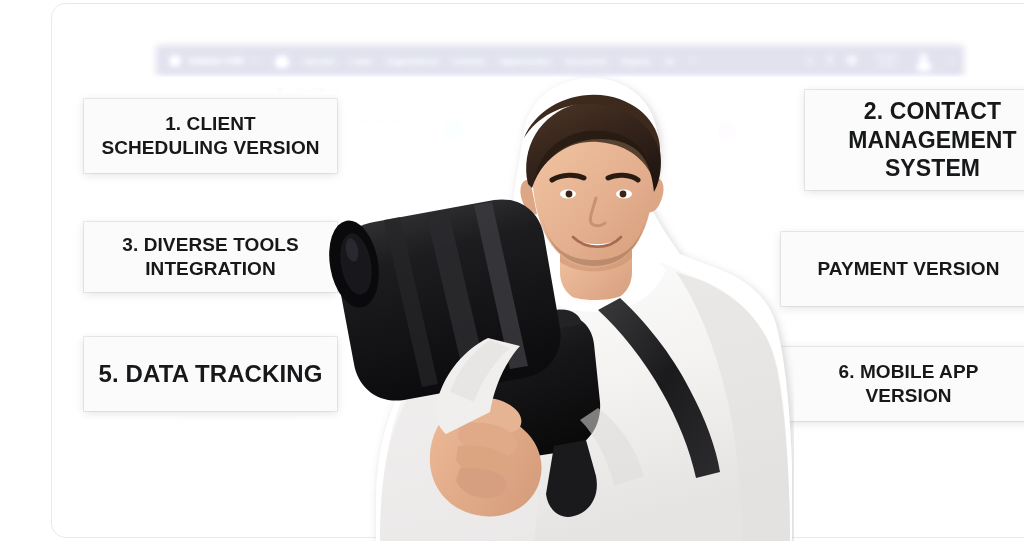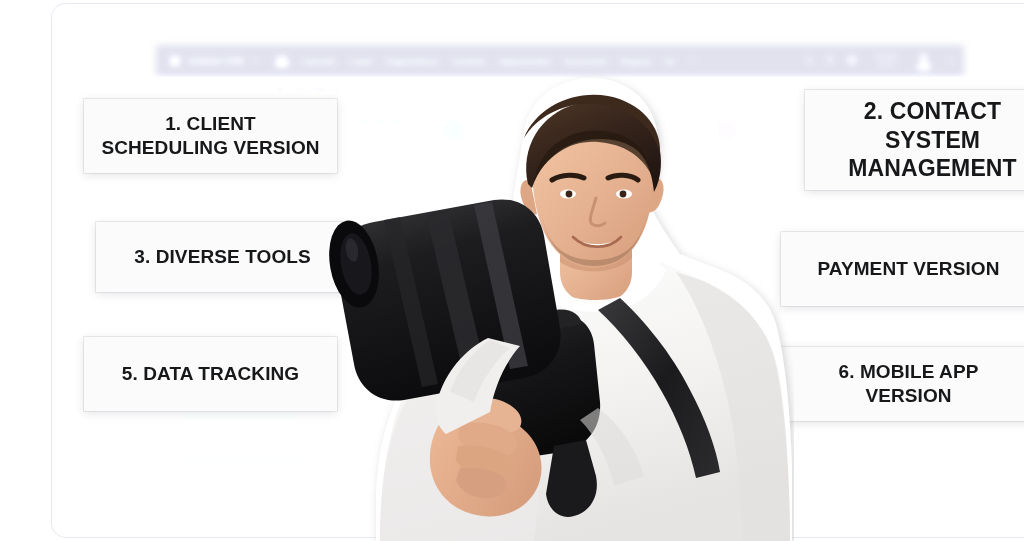--- a/index.html
+++ b/index.html
@@ -109,23 +109,23 @@
     color:#17181a;
     font-weight:700;
     letter-spacing:.1px;
     line-height:1.24;
     padding:6px 10px;
     box-sizing:border-box;
   }
   .card span{display:block;}
   #card1{left:36px;top:99px;width:253px;height:74px;font-size:19px;}
   #card2{left:757px;top:90px;width:255px;height:100px;font-size:23px;}
-  #card3{left:48px;top:222px;width:253px;height:70px;font-size:19px;}
+  #card3{left:36px;top:222px;width:253px;height:70px;font-size:19px;}
   #card4{left:733px;top:232px;width:255px;height:74px;font-size:19px;}
-  #card5{left:36px;top:337px;width:253px;height:74px;font-size:19px;text-align:center;}
+  #card5{left:36px;top:337px;width:253px;height:74px;font-size:24px;text-align:center;}
   #card6{left:733px;top:347px;width:255px;height:74px;font-size:19px;}
 
   
   .person{
     position:absolute;left:276px;top:72px;width:470px;height:469px;
   }
   .person svg{position:absolute;left:0;top:0;width:470px;height:469px;}
 </style>
 </head>
 <body>
@@ -231,28 +231,29 @@
   <div class="card" id="card1">
     <div>
       <span>1. CLIENT</span>
       <span>SCHEDULING VERSION</span>
     </div>
   </div>
 
   <div class="card" id="card2">
     <div>
       <span>2. CONTACT</span>
+      <span>MANAGEMENT</span>
       <span>SYSTEM</span>
-      <span>MANAGEMENT</span>
     </div>
   </div>
 
   <div class="card" id="card3">
     <div>
       <span>3. DIVERSE TOOLS</span>
+      <span>INTEGRATION</span>
     </div>
   </div>
 
   <div class="card" id="card4">
     <div>
       <span>PAYMENT VERSION</span>
     </div>
   </div>
 
   <div class="card" id="card5">

